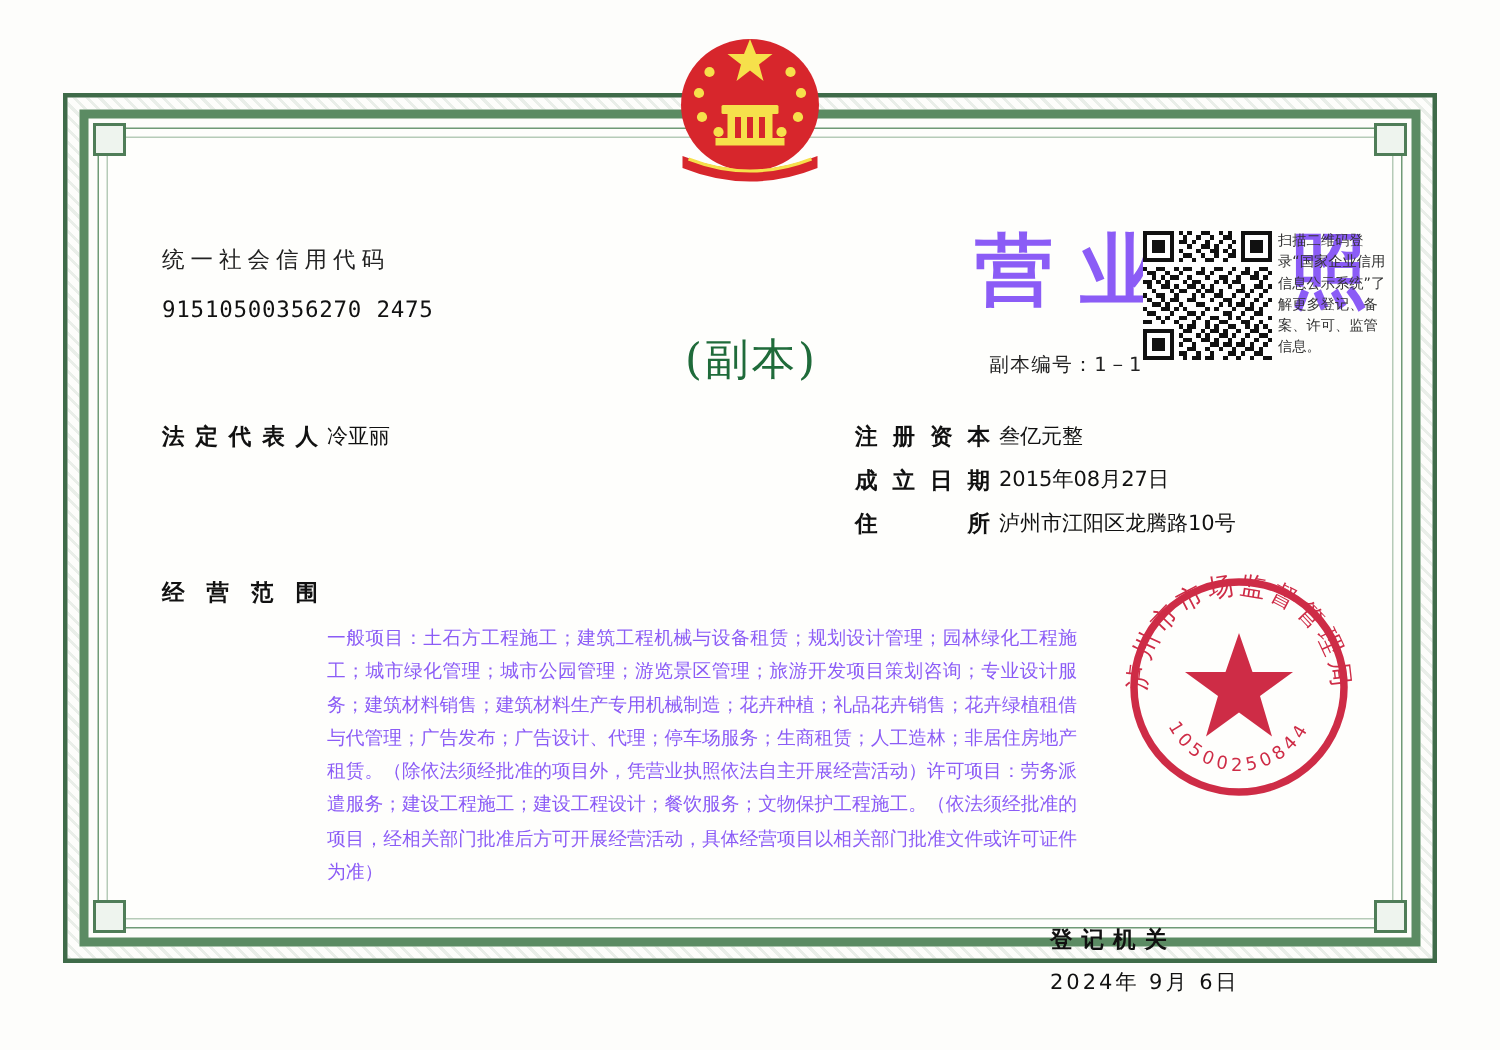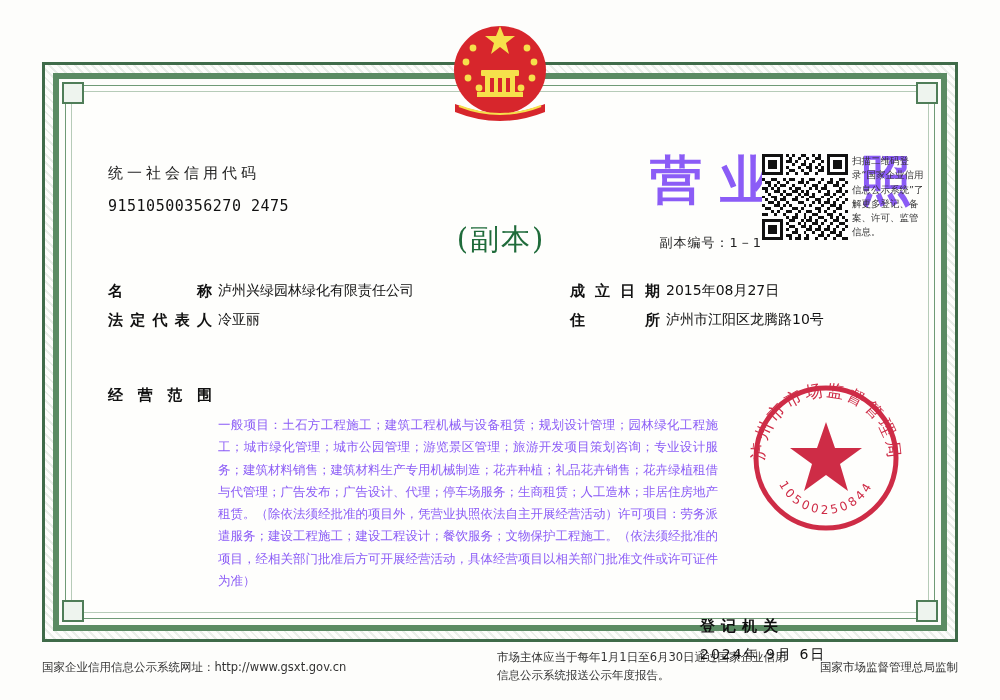--- a/index.html
+++ b/index.html
@@ -489,28 +489,28 @@
           <rect x="24" y="28" width="1" height="1"></rect>
           <rect x="27" y="28" width="2" height="1"></rect>
       </g>
     </svg>
     <div class="qr-note">扫描二维码登录“国家企业信用信息公示系统”了解更多登记、备案、许可、监管信息。</div>
 
     <div class="fields">
 
       <div class="left-col">
         <div class="row">
-          <span class="lbl">名称</span><span class="val">泸州兴绿园林绿化有限责任公司</span>
-        </div>
-        <div class="row">
           <span class="lbl">法定代表人</span><span class="val">冷亚丽</span>
         </div>
       </div>
 
       <div class="right-col">
+        <div class="row">
+          <span class="lbl">注册资本</span><span class="val">叁亿元整</span>
+        </div>
         <div class="row">
           <span class="lbl">成立日期</span><span class="val">2015年08月27日</span>
         </div>
         <div class="row">
           <span class="lbl">住所</span><span class="val">泸州市江阳区龙腾路10号</span>
         </div>
       </div>
 
       <div class="scope-row">
         <div class="scope-lbl">经营范围</div>
@@ -531,19 +531,14 @@
       <text font-size="17" font-family="'DejaVu Serif','Liberation Serif',serif" fill="#c8102e" letter-spacing="3">
         <textPath href="#sealTopArc" startOffset="50%" text-anchor="middle">泸州市市场监督管理局</textPath>
       </text>
       <text font-size="12" font-family="'DejaVu Sans','Liberation Sans',sans-serif" fill="#c8102e" letter-spacing="3">
         <textPath href="#sealBotArc" startOffset="50%" text-anchor="middle">5105002508449</textPath>
       </text>
     </svg>
 
   </div>
 
-  <div class="footer">
-    <div class="footer-left">国家企业信用信息公示系统网址：http://www.gsxt.gov.cn</div>
-    <div class="footer-center">市场主体应当于每年1月1日至6月30日通过国家企业信用信息公示系统报送公示年度报告。</div>
-    <div class="footer-right">国家市场监督管理总局监制</div>
-  </div>
 
 </div>
 
 </body></html>

